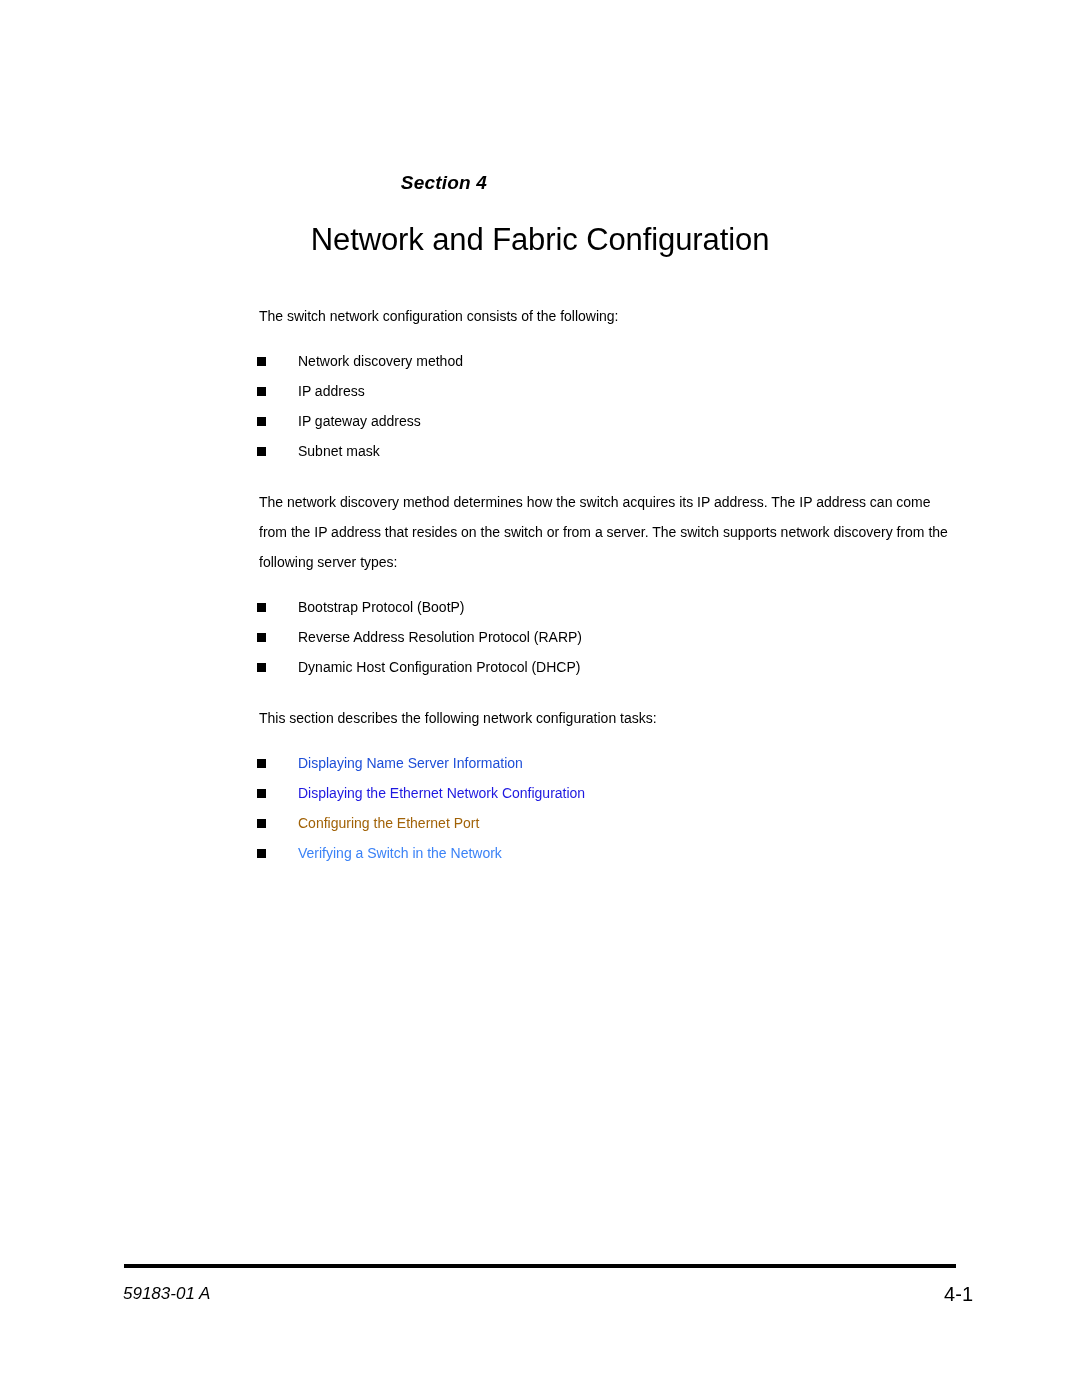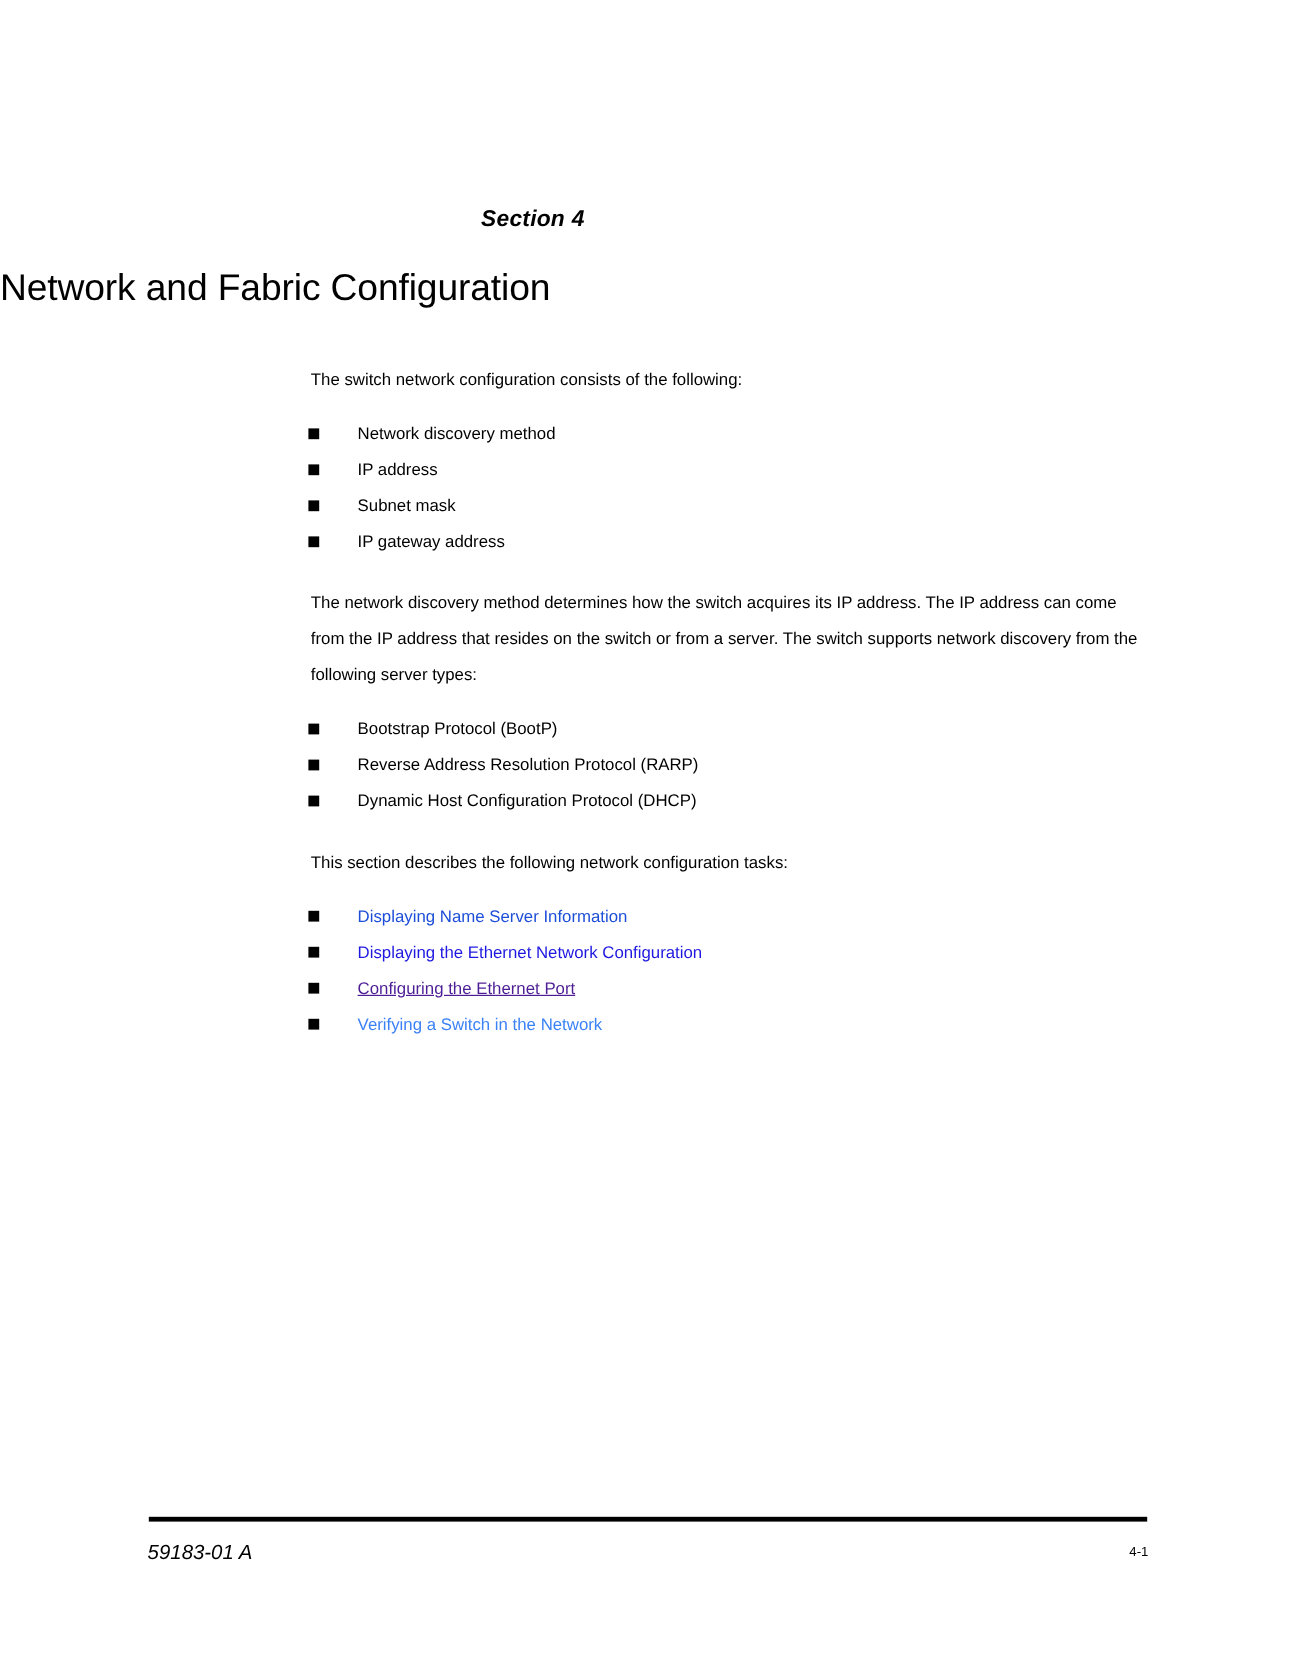--- a/index.html
+++ b/index.html
@@ -36,20 +36,21 @@
   .section-label .num {
     font-weight: bold;
     font-style: italic;
   }
 
   .page-title {
     position: absolute;
     left: 0;
     top: 201px;
     width: 1080px;
+    text-align: center;
     font-size: 31px;
     font-weight: normal;
     letter-spacing: -0.1px;
     white-space: nowrap;
   }
 
   
   .content {
     position: absolute;
     left: 256px;
@@ -107,25 +108,25 @@
     position: absolute;
     left: 123px;
     top: 1283px;
     font-size: 17px;
     line-height: 22px;
     white-space: nowrap;
     font-style: italic;
   }
   .footer-right {
     position: absolute;
-    left: 0;
+    left: 16px;
     top: 1283px;
     width: 957px;
     text-align: right;
-    font-size: 11px;
+    font-size: 20px;
     line-height: 22px;
     white-space: nowrap;
   }
 </style>
 </head>
 <body>
 
 <div class="page">
 
   <div class="section-label">
@@ -145,26 +146,26 @@
       <li>
         <span class="marker" style="background: rgb(0, 0, 0);"></span>
         <span class="txt">Network discovery method</span>
       </li>
       <li>
         <span class="marker" style="background: rgb(0, 0, 0);"></span>
         <span class="txt">IP address</span>
       </li>
       <li>
         <span class="marker" style="background: rgb(0, 0, 0);"></span>
+        <span class="txt">IP gateway address</span>
+      </li>
+      <li>
+        <span class="marker" style="background: rgb(0, 0, 0);"></span>
         <span class="txt">Subnet mask</span>
       </li>
-      <li>
-        <span class="marker" style="background: rgb(0, 0, 0);"></span>
-        <span class="txt">IP gateway address</span>
-      </li>
     </ul>
 
     <div class="gap-md"></div>
 
     <p class="para">The network discovery method determines how the switch acquires its IP address. The IP address can come from the IP address that resides on the switch or from a server. The switch supports network discovery from the following server types:</p>
 
     <div class="gap-sm"></div>
 
     <ul class="bullets">
       <li>
@@ -191,21 +192,21 @@
       <li>
         <span class="marker" style="background: rgb(0, 0, 0);"></span>
         <span class="txt" style="color: #1d4ed8;">Displaying Name Server Information</span>
       </li>
       <li>
         <span class="marker" style="background: rgb(0, 0, 0);"></span>
         <span class="txt" style="color: rgb(30, 24, 224);">Displaying the Ethernet Network Configuration</span>
       </li>
       <li>
         <span class="marker" style="background: rgb(0, 0, 0);"></span>
-        <span class="txt" style="color: #4c1d95; text-decoration: underline;">Configuring the Ethernet Port</span>
+        <span class="txt" style="color: #a16207;">Configuring the Ethernet Port</span>
       </li>
       <li>
         <span class="marker" style="background: rgb(0, 0, 0);"></span>
         <span class="txt" style="color: #3b82f6;">Verifying a Switch in the Network</span>
       </li>
     </ul>
 
   </div>
 
   <div class="footer-rule"></div>

